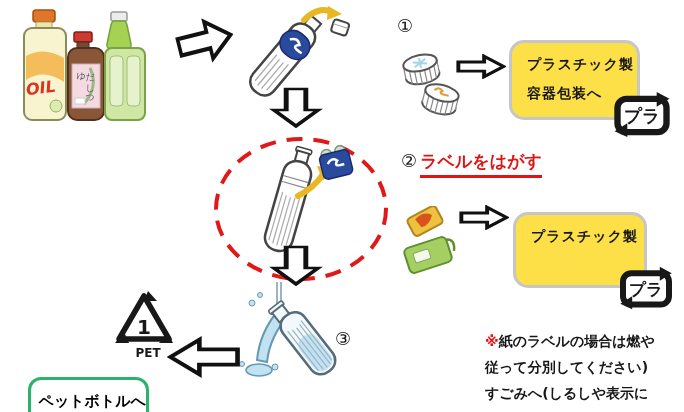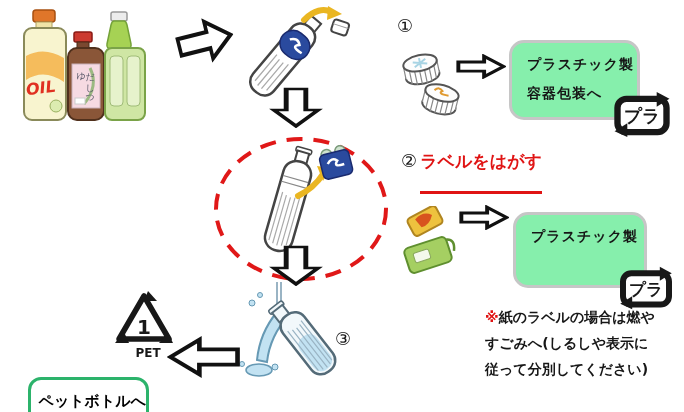--- a/index.html
+++ b/index.html
@@ -1,22 +1,22 @@
 <!DOCTYPE html>
 <html><head>
 <meta charset="utf-8">
 <style>
   html,body{margin:0;padding:0;background:#fff;}
   .stage{position:relative;width:684px;height:412px;background:#fff;overflow:hidden;
          font-family:"DejaVu Sans","Liberation Sans",sans-serif;color:#161616;}
   .abs{position:absolute;}
   .step-label{font-size:17px;color:#161616;white-space:nowrap;display:flex;align-items:baseline;}
   .step-num{font-size:18px;margin-right:3px;}
-  .step2-text{color:#e01414;font-weight:bold;border-bottom:3px solid #e01414;padding-bottom:18px;}
-  .info-box{background:#86efac;border:3px solid #c6c6c6;border-radius:15px;box-sizing:border-box;
+  .step2-text{color:#e01414;font-weight:bold;border-bottom:3px solid #e01414;padding-bottom:2px;}
+  .info-box{background:#fde047;border:3px solid #c6c6c6;border-radius:15px;box-sizing:border-box;
             font-weight:bold;font-size:14px;letter-spacing:1px;line-height:29px;
             padding:7px 0 0 15px;color:#161616;}
   .red{color:#e01414;}
   .green-box{background:#fff;border:3px solid #2cb36b;border-radius:13px;box-sizing:border-box;
              display:flex;align-items:center;justify-content:flex-end;
              font-size:15px;font-weight:bold;color:#000000;white-space:nowrap;margin-top:44px;}
   .note{font-size:14px;font-weight:bold;line-height:26px;color:#161616;}
   .dashi-text{writing-mode:vertical-rl;font-size:9px;color:#556;letter-spacing:1px;line-height:1;}
   svg text{font-family:"DejaVu Sans","Liberation Sans",sans-serif;}
 </style>
@@ -203,19 +203,19 @@
   </svg>
 
   <div class="abs green-box" style="left:28px;top:333px;width:121px;height:48px">
     <span>ペットボトルへ</span>
   </div>
 
   <svg class="abs" style="left:167px;top:336px" width="74" height="42" viewBox="0 0 64 44" preserveAspectRatio="none">
     <path d="M61,14 H28 V4 L3,22 L28,40 V30 H61 Z" fill="#fff" stroke="#111" stroke-width="4"></path>
   </svg>
 
-  <div class="abs note" style="left:485px;top:304px;width:198px">
+  <div class="abs note" style="left:485px;top:328px;width:198px">
     <div><span class="red">※</span><span>紙のラベルの場合は燃や</span></div>
+    <div>従って分別してください)</div>
     <div>すごみへ(しるしや表示に</div>
-    <div>従って分別してください)</div>
   </div>
 
 </div>
 
 </body></html>

